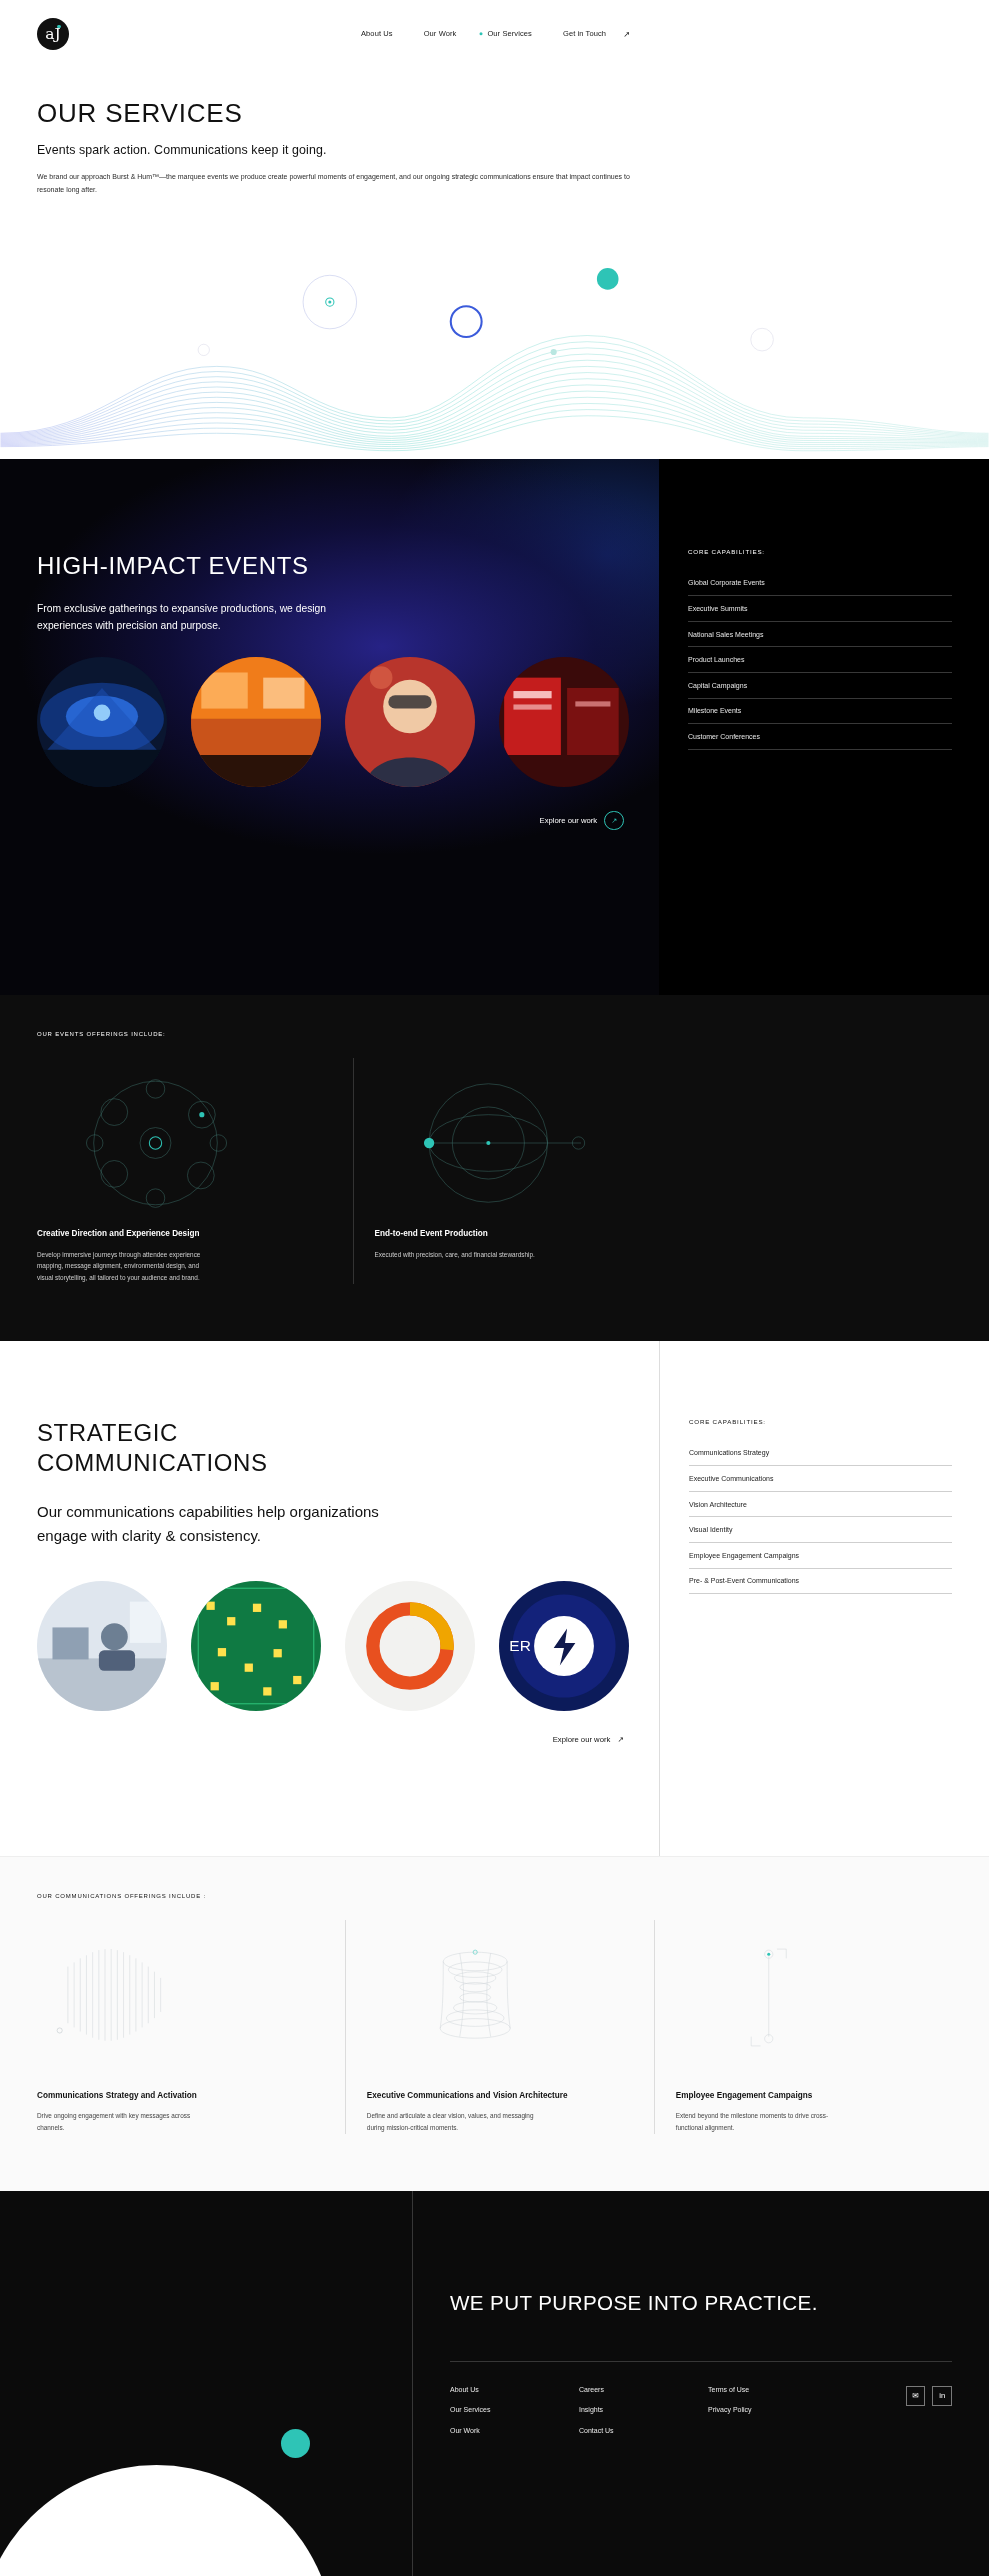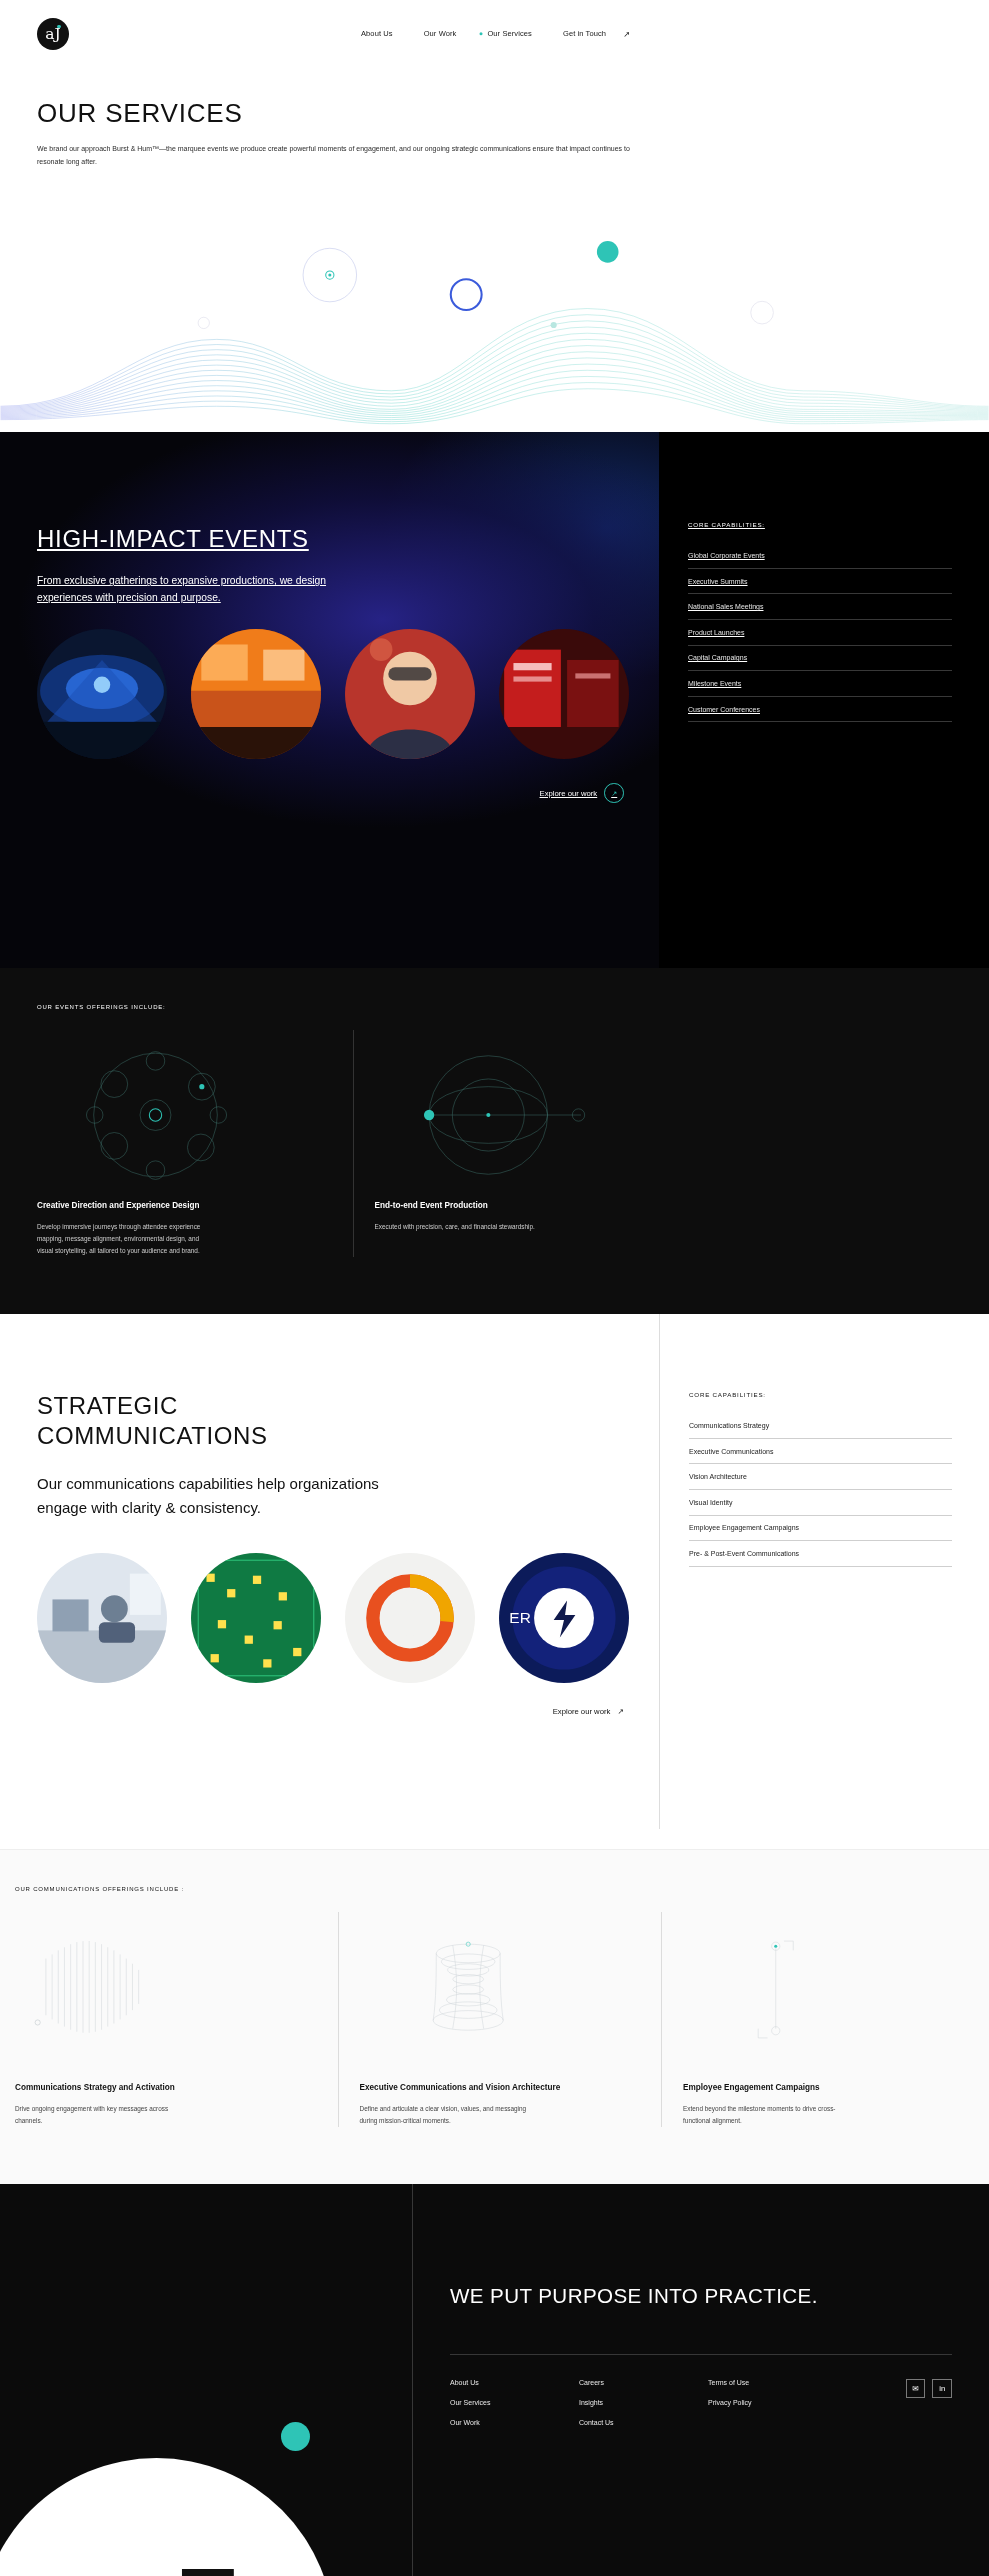--- a/index.html
+++ b/index.html
@@ -88,21 +88,20 @@
   }
   .hero-visual svg { position: absolute; inset: 0; }
 
   
   .events {
     position: relative;
     background: #404040;
     color: #fff;
     display: flex;
     min-height: 536px;
-    text-decoration: underline;
   }
   .events-left {
     width: 659px;
     padding: 93px 0 0 37px;
     position: relative;
     background:
       radial-gradient(505px 289px at 58% 35%, rgba(40,36,140,.95) 0%, rgba(18,16,70,.75) 42%, rgba(5,5,12,0) 72%),
       radial-gradient(319px 216px at 92% 18%, rgba(28,70,180,.55) 0%, rgba(5,5,12,0) 70%),
       #05050a;
   }
@@ -232,23 +231,22 @@
     display: flex; align-items: center; gap: 7.2px;
     justify-content: flex-end;
     width: 587px;
     font-size: 7.7px;
     color: #111;
   }
 
   
   .offerings-light {
     background: #fafafa;
-    padding: 36px 15px 57px;
+    padding: 36px 37px 57px;
     border-top: 0.5px solid #eee;
-    margin-top: 20px;
   }
   .offerings-light .offer-label { color: #111; }
   .offerings-light .offer-col + .offer-col { border-left: 0.5px solid #dcdcdc; }
   .offerings-light .offer-h { color: #111; }
   .offerings-light .offer-p { color: #444; }
 
   
   .footer {
     background: #0b0b0b;
     color: #fff;
@@ -329,20 +327,21 @@
     <a class="nav-link active">Our Services</a>
     <span class="nav-cta">
       <span class="nav-link">Get in Touch</span>
       <span class="ic">↗</span>
     </span>
   </nav>
 </header>
 
 <section class="hero">
   <h1>OUR SERVICES</h1>
+  <h2>Events spark action. Communications keep it going.</h2>
   <p>We brand our approach Burst &amp; Hum™—the marquee events we produce create powerful moments of engagement, and our ongoing strategic communications ensure that impact continues to resonate long after.</p>
 </section>
 
 <div class="hero-visual">
   <svg width="989" height="247" viewBox="0 0 1920 480" xmlns="http://www.w3.org/2000/svg">
     <defs>
       <linearGradient id="wg" x1="0" y1="0" x2="1" y2="0">
         <stop offset="0%" stop-color="#6f7ae8"></stop>
         <stop offset="40%" stop-color="#2ec4b6"></stop>
         <stop offset="100%" stop-color="#8fd9d1"></stop>

